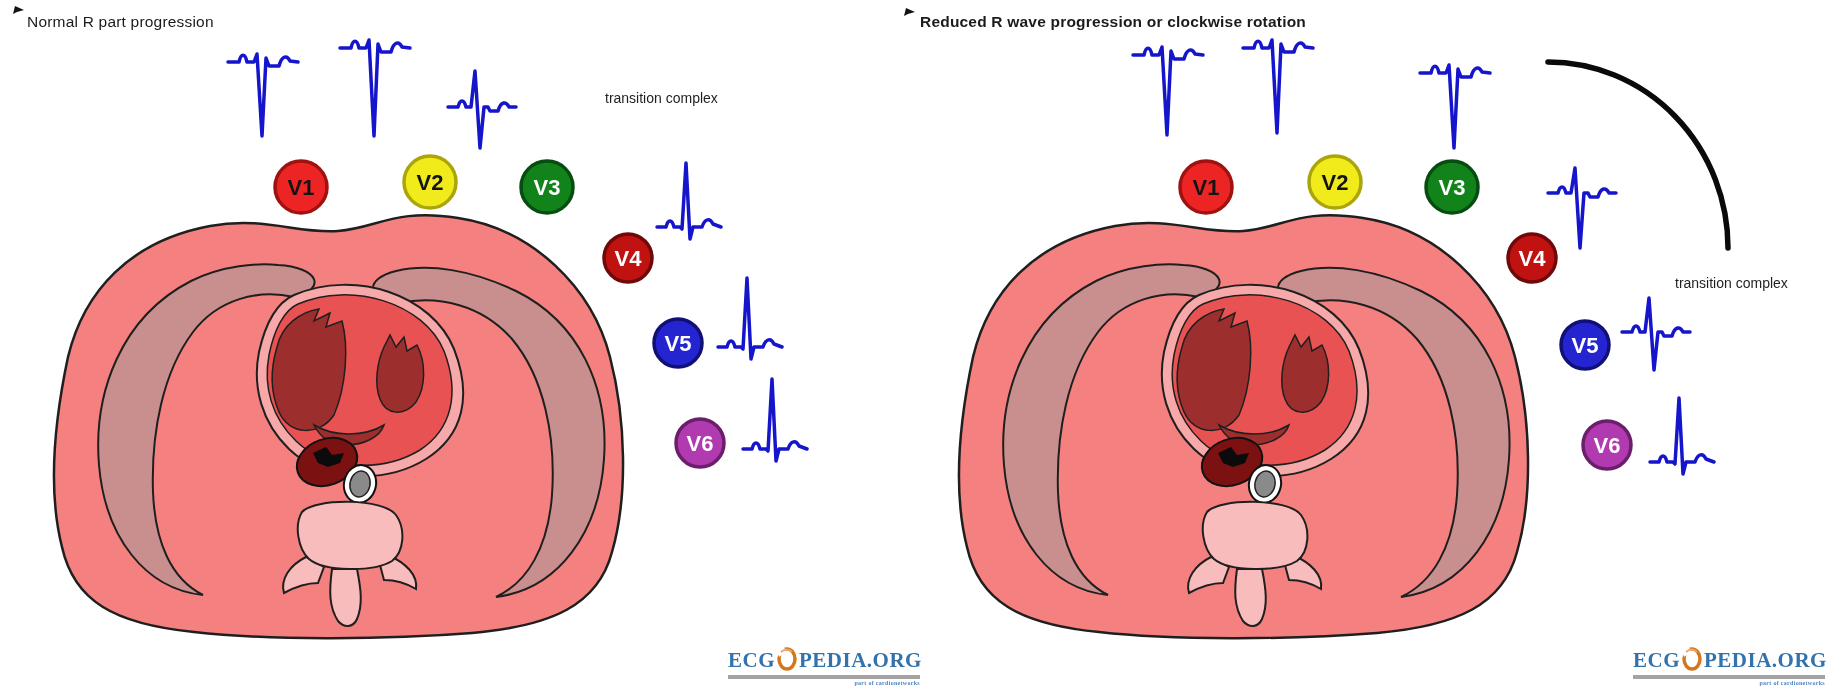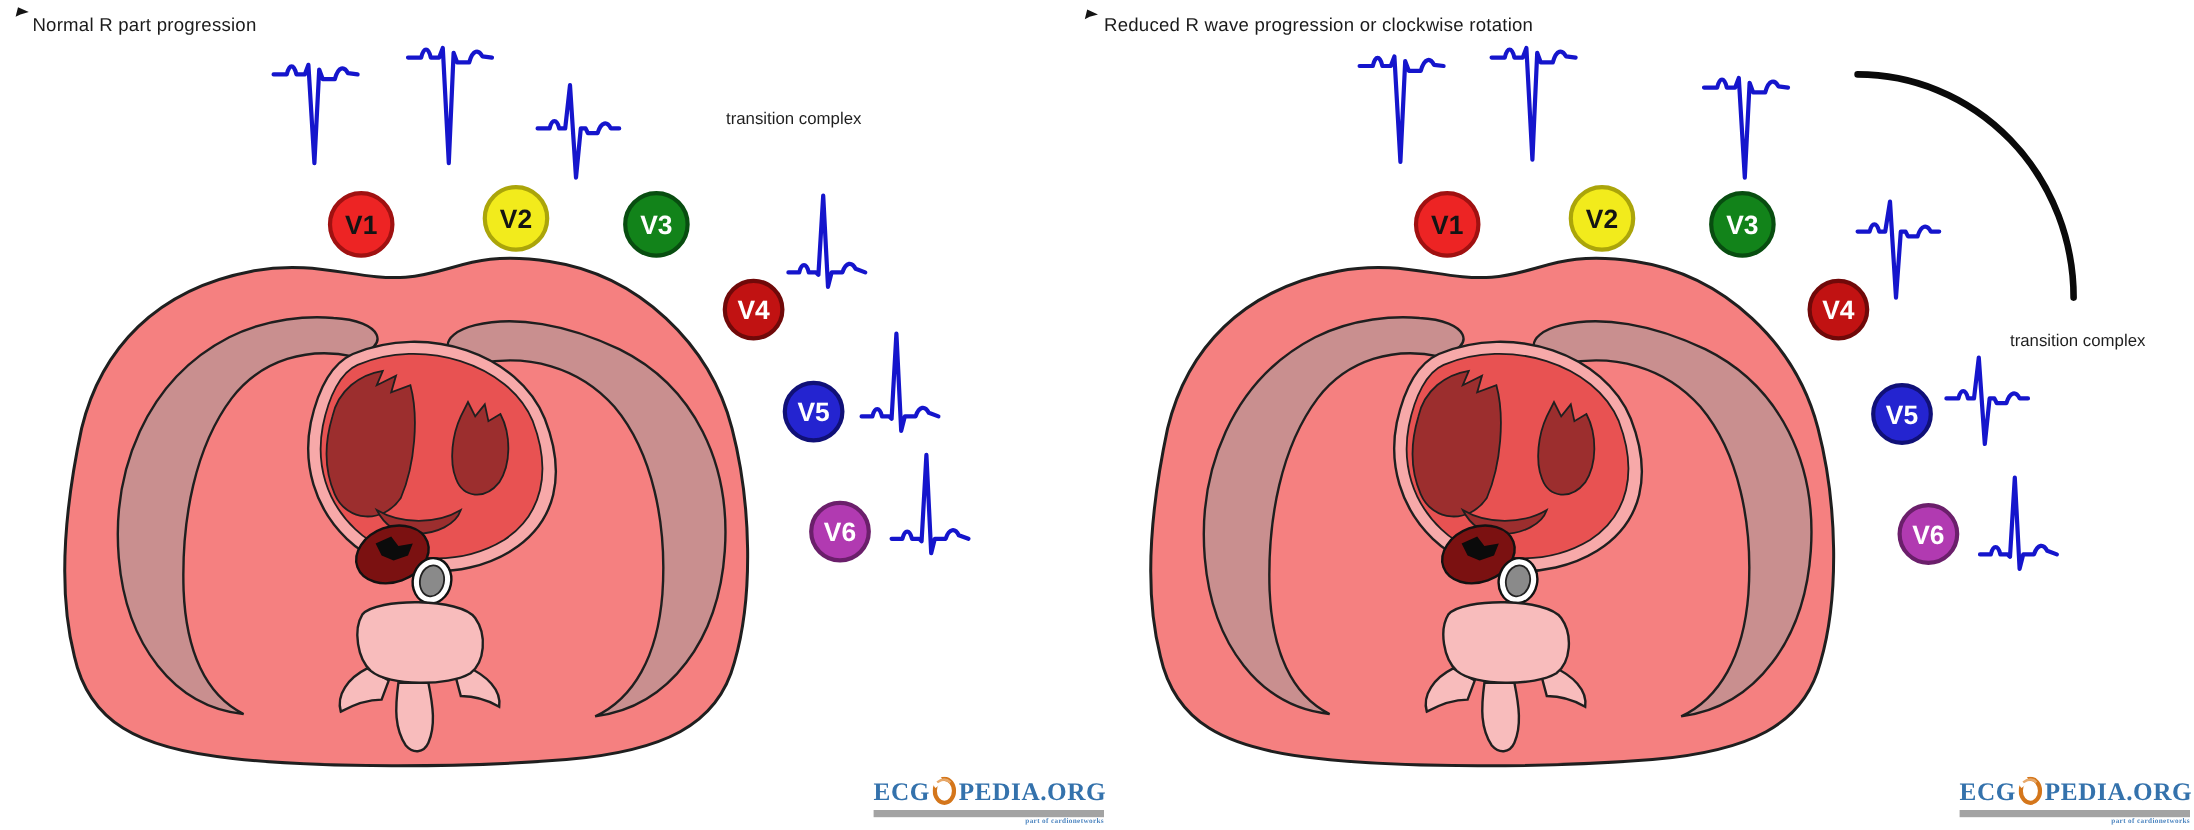--- a/index.html
+++ b/index.html
@@ -1,26 +1,26 @@
 <!DOCTYPE html>
 <html><head>
 <meta charset="utf-8">
 <style>
   html,body{margin:0;padding:0;background:#ffffff;}
   .stage{position:relative;width:1828px;height:692px;background:#ffffff;overflow:hidden;
          font-family:"Liberation Sans", sans-serif;}
   .panel-title{position:absolute;top:13px;font-size:15.5px;color:#1b1b1b;letter-spacing:.2px;}
   .panel-title.left{left:27px;}
-  .panel-title.right{left:920px;}
+  .panel-title.right{left:920px;font-weight:bold;}
   #overlay{position:absolute;left:0;top:0;}
   .el-label{font-family:"Liberation Sans", sans-serif;font-weight:bold;font-size:22px;}
   .trans-label{font-family:"Liberation Sans", sans-serif;font-size:14px;fill:#1f1f1f;}
   .logo{position:absolute;width:192px;font-family:"Liberation Serif", serif;font-weight:bold;color:#3472AC;}
   .logo-row{display:flex;align-items:center;gap:2px;font-size:21px;letter-spacing:.5px;
-            border-bottom:6px solid #a3a3a3;padding-bottom:1px;line-height:1;}
+            border-bottom:4px solid #a3a3a3;padding-bottom:1px;line-height:1;}
   .logo-swirl{display:inline-block;position:relative;top:1px;}
   .logo-tagline{font-size:6px;font-weight:bold;color:#4E86C0;text-align:right;margin-top:1px;
                 letter-spacing:.3px;}
 </style>
 </head>
 <body>
 
 <div class="stage">
 
   <div class="panel-title left">Normal R part progression</div>

